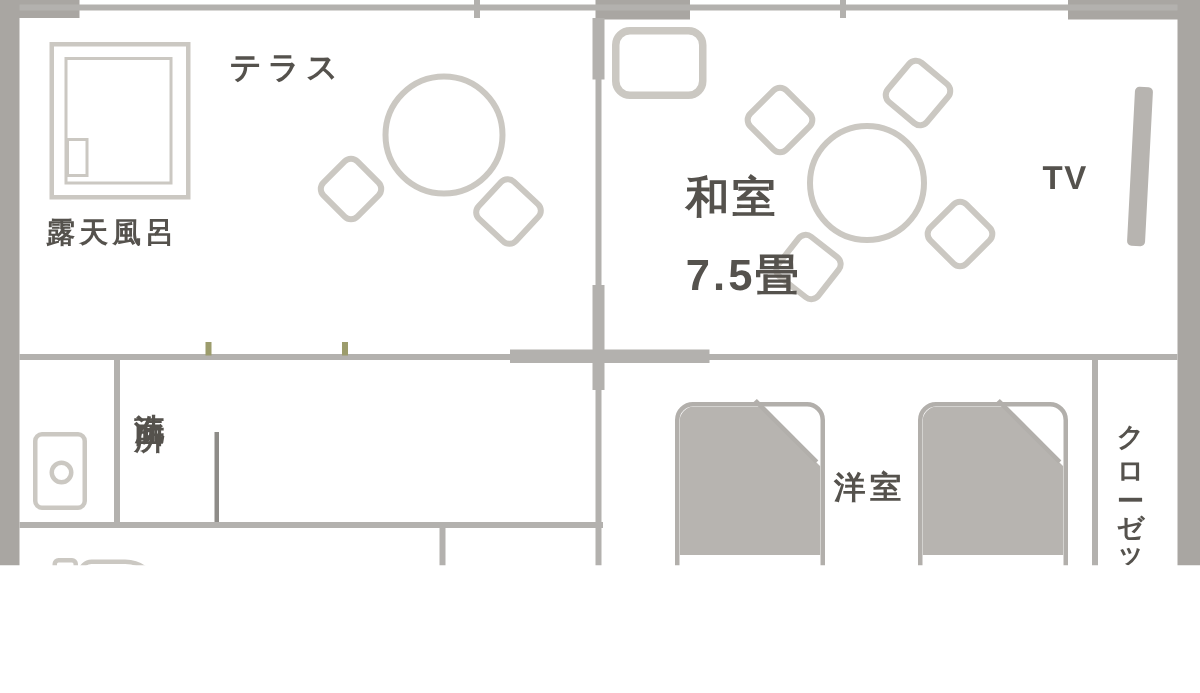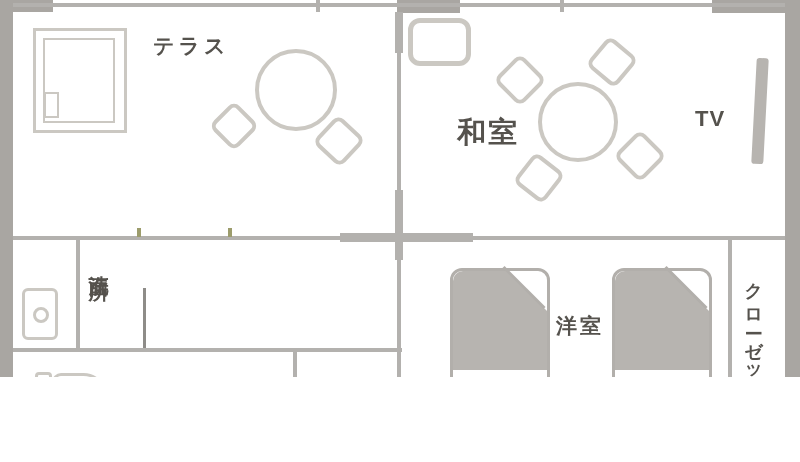--- a/index.html
+++ b/index.html
@@ -102,21 +102,23 @@
   <div class="furn round" style="left:33px;top:307px;width:16px;height:16px;"></div>
   <div class="furn" style="left:35px;top:372px;width:17px;height:56px;border-radius:4px;"></div>
   <div class="furn" style="left:52px;top:373px;width:55px;height:47px;border-radius:10px 26px 26px 10px;"></div>
 
   <svg class="overlay" width="800" height="462" viewBox="0 0 800 462">
     <path d="M303,451 A47,47 0 0 1 349,404" fill="none" style="stroke:var(--bed-outline,#b2afab);" stroke-width="4"></path>
     <path d="M349,404 L384,404" fill="none" style="stroke:var(--inner-wall,#b3b1ae);" stroke-width="3.5"></path>
   </svg>
 
   <div class="label" style="left:153px;top:34px;font-size:21px;letter-spacing:4px;">テラス</div>
+  <div class="label" style="left:31px;top:145px;font-size:19px;letter-spacing:3px;">露天風呂</div>
   <div class="label" style="left:417px;top:93px;font-size:29px;letter-spacing:2px;line-height:26px;">
     <span>和室</span><br>
+    <span>7.5畳</span>
   </div>
   <div class="label" style="left:695px;top:106px;font-size:22px;letter-spacing:1px;">TV</div>
   <div class="label vlabel" style="left:87px;top:260px;font-size:20px;letter-spacing:3px;">洗面所</div>
   <div class="label" style="left:556px;top:314px;font-size:21px;letter-spacing:3px;">洋室</div>
   <div class="label vlabel" style="left:743px;top:270px;font-size:18px;letter-spacing:6px;">クローゼット</div>
 
 </div>
 
 </body></html>

